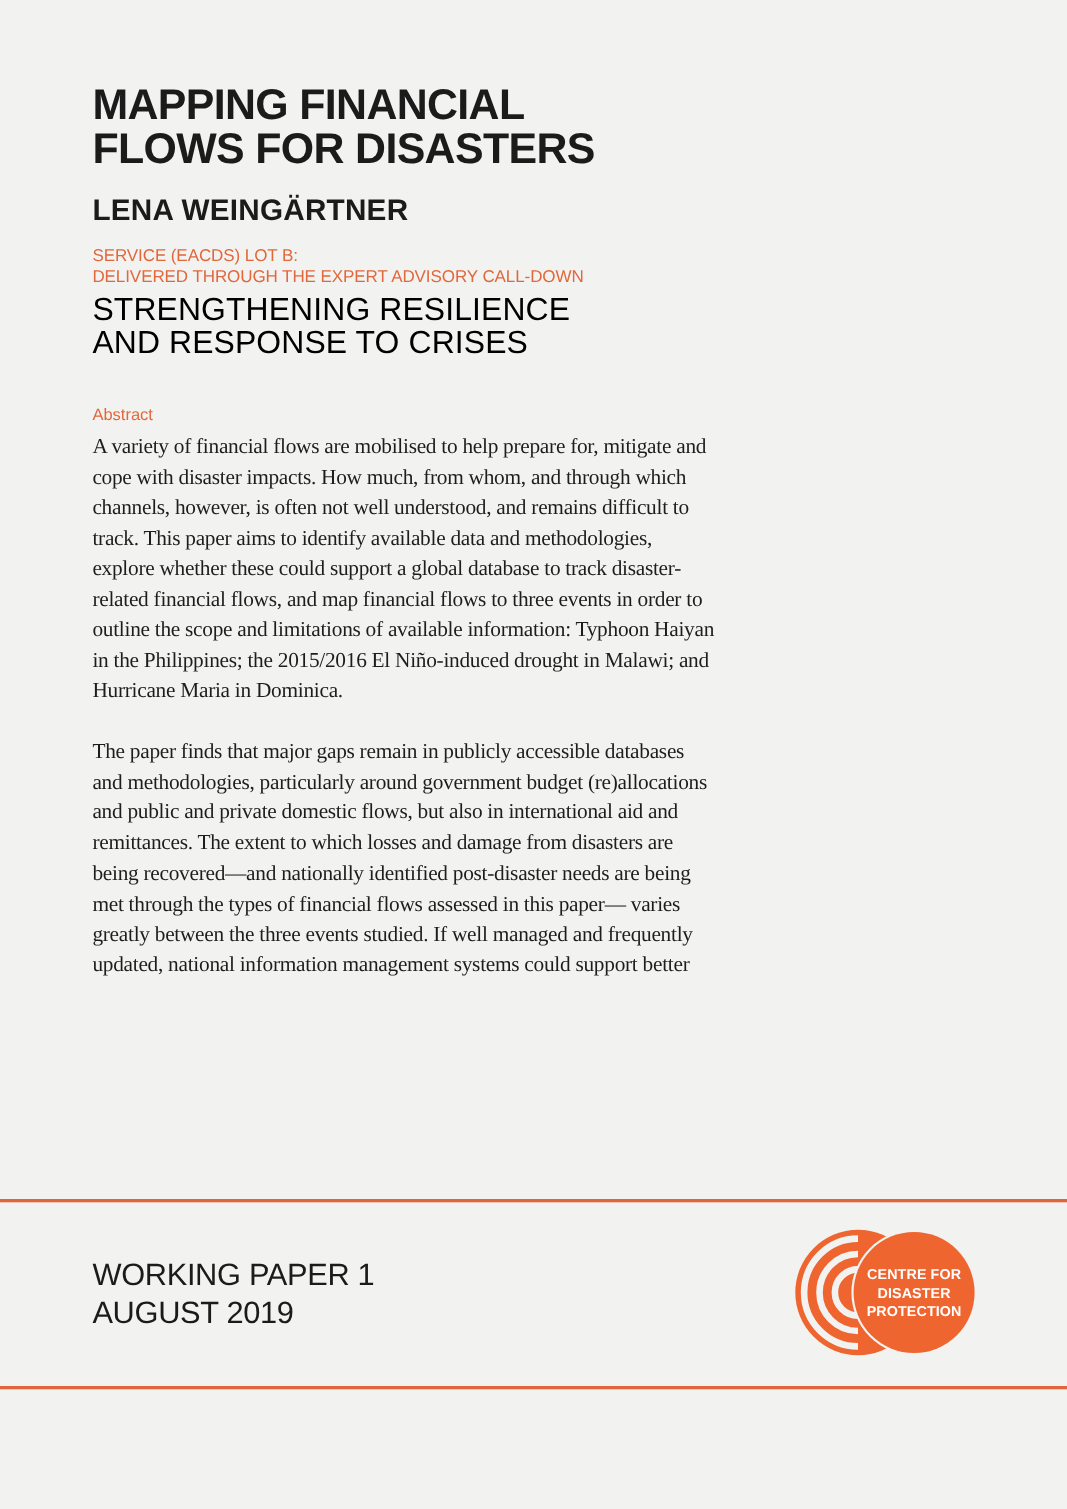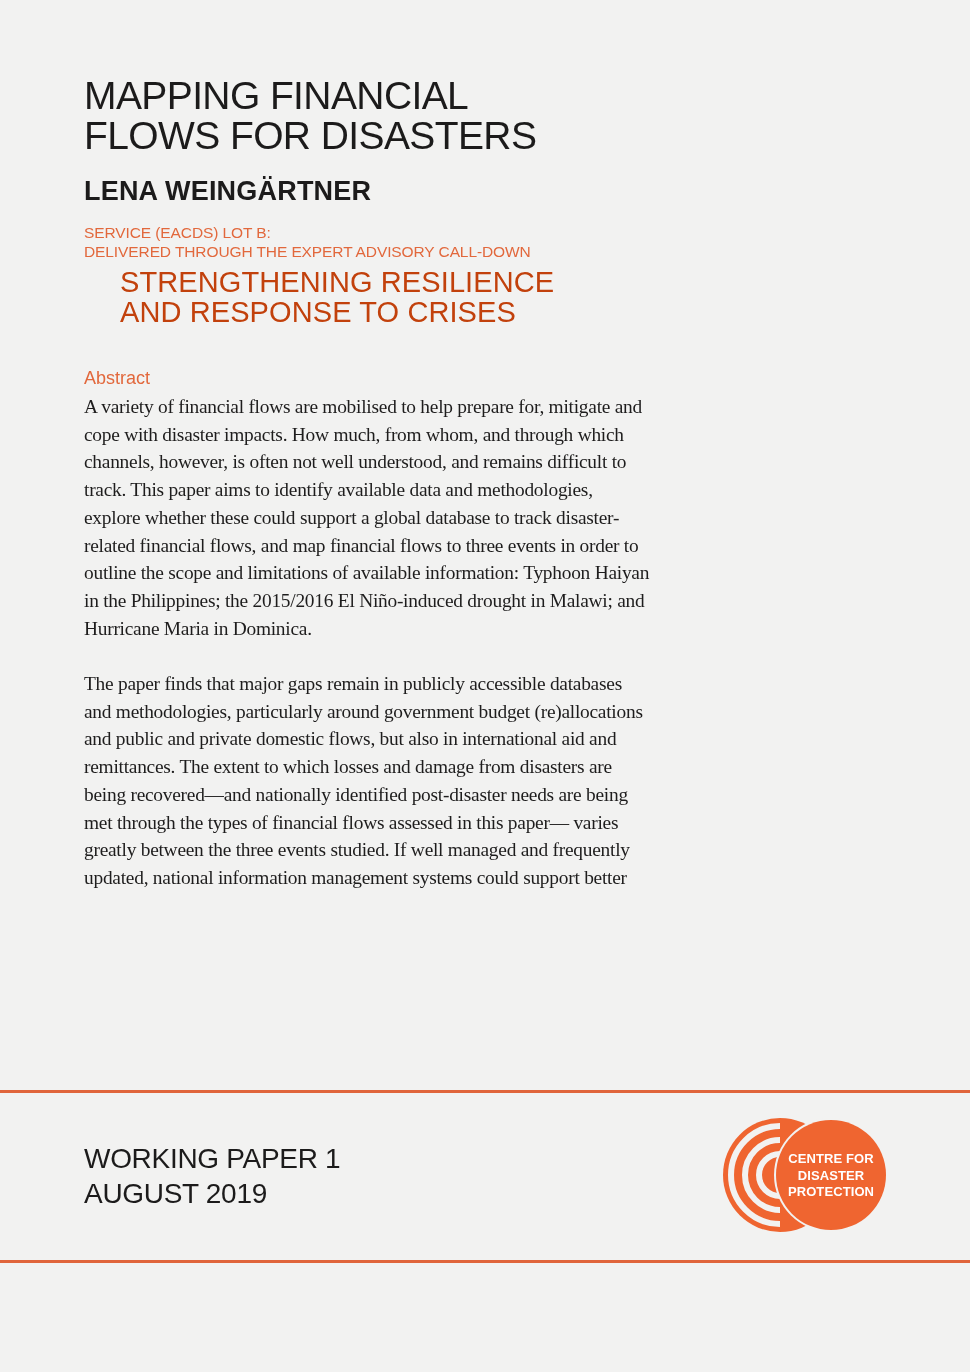--- a/index.html
+++ b/index.html
@@ -8,21 +8,21 @@
     background: #f2f2f1;
     position: relative;
     overflow: hidden;
     font-family: "Liberation Sans", sans-serif;
     color: #1c1b1b;
   }
   .title {
     position: absolute; left: 84px; top: 76px;
     margin: 0;
     font-family: "Liberation Sans", sans-serif;
-    font-weight: 400;
+    font-weight: 700;
     font-size: 39px;
     line-height: 40px;
     letter-spacing: -0.6px;
     color: #1c1b1b;
   }
   .title span { display: block; }
   .author {
     position: absolute; left: 84px; top: 175px;
     font-size: 27px; line-height: 32px;
     font-weight: 700; letter-spacing: 0.2px;
@@ -30,26 +30,26 @@
   }
   .delivered {
     position: absolute; left: 84px; top: 223px;
     font-size: 15.5px; line-height: 19px;
     color: #e2683c; letter-spacing: -0.1px;
   }
   .delivered span { display: block; }
   .program {
     position: absolute; left: 84px; top: 267px;
     font-size: 29px; line-height: 30px;
-    color: #c2410c; letter-spacing: 0.1px; margin-left: 36px;
+    color: #000000; letter-spacing: 0.1px;
   }
   .program span { display: block; }
   .abstract-label {
     position: absolute; left: 84px; top: 367px;
-    font-size: 18px; line-height: 22px;
+    font-size: 15px; line-height: 22px;
     color: #e2683c;
   }
   .abstract {
     position: absolute; left: 84px; top: 393px;
     width: 640px;
     font-family: "Liberation Serif", serif;
     font-size: 19.4px;
     line-height: 27.7px;
     color: #1e1d1d;
     letter-spacing: -0.25px;

